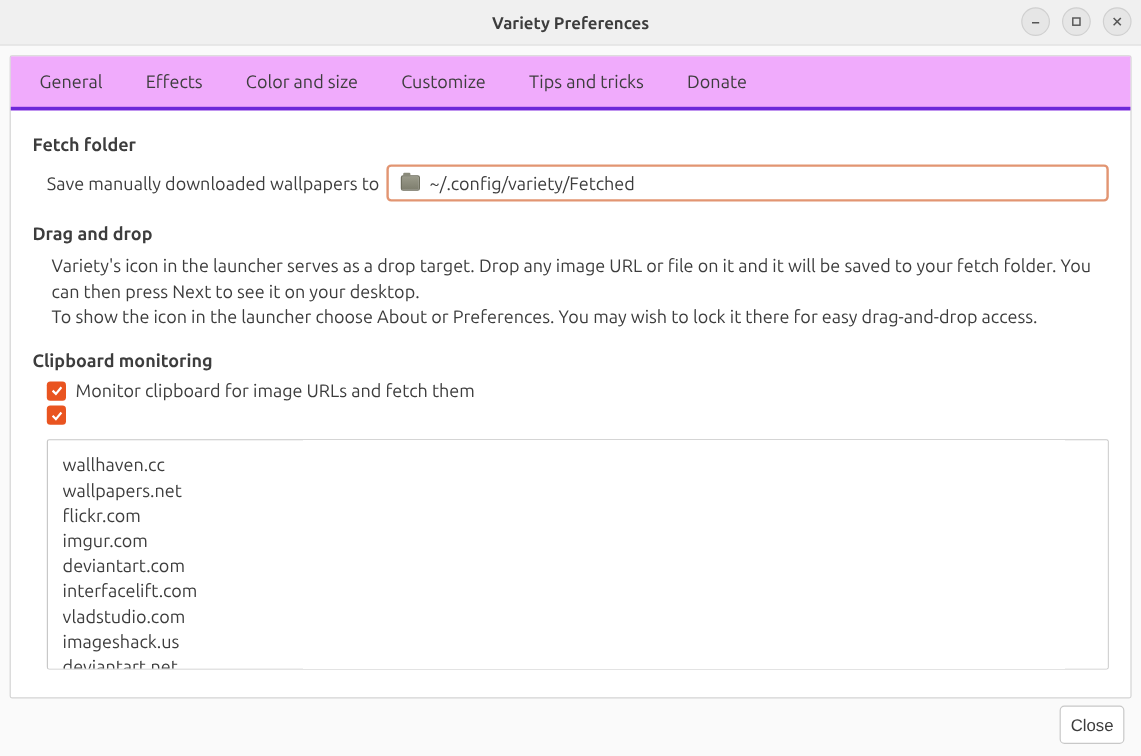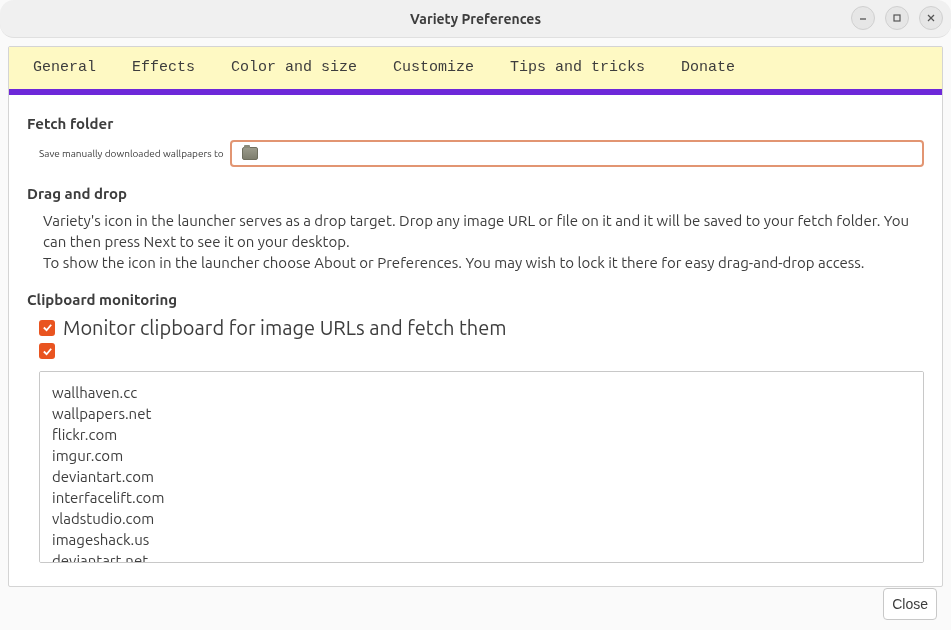--- a/index.html
+++ b/index.html
@@ -14,21 +14,20 @@
     position: relative;
   }
   .titlebar {
     height: 38px;
     background: #f0f0f0;
     display: flex;
     align-items: center;
     justify-content: center;
     position: relative;
     border-bottom: 1px solid #e0e0e0;
-    border-radius: 14px;
   }
   .titlebar-title {
     font-weight: 600;
     font-size: 14px;
     color: #3d3d3d;
   }
   .window-controls {
     position: absolute;
     right: 8px;
     top: 6px;
@@ -47,24 +46,23 @@
   }
   .win-btn svg { width: 10px; height: 10px; }
   .content-frame {
     margin: 8px;
     border: 1px solid #d4d4d4;
     background: #fff;
     border-radius: 2px;
   }
   .tabs {
     display: flex;
-    border-bottom: 6px solid #6d28d9;
-    background: #fef9c3;
+    border-bottom: 3px solid #6d28d9;
+    background: #f0abfc;
     padding: 0 6px;
-    font-family: Liberation Mono, monospace;
   }
   .tab {
     padding: 12px 18px 10px;
     font-size: 15px;
     color: #3d3d3d;
     cursor: pointer;
     border-bottom: 3px solid transparent;
   }
   .tab.active {
     border-bottom: 3px solid #e95420;
@@ -80,21 +78,21 @@
     margin-bottom: 8px;
     margin-top: 6px;
   }
   .row-fetch {
     display: flex;
     align-items: center;
     gap: 6px;
     margin-left: 12px;
     margin-bottom: 18px;
   }
-  .row-fetch-label { font-size: 10px; color: #3d3d3d; }
+  .row-fetch-label { font-size: 15px; color: #3d3d3d; }
   .path-field {
     flex: 1;
     border: 2px solid #e29572;
     border-radius: 4px;
     padding: 5px 10px;
     display: flex;
     align-items: center;
     gap: 8px;
     background: #fff;
     font-size: 15px;
@@ -121,21 +119,21 @@
     line-height: 1.4;
     margin-left: 16px;
     margin-bottom: 18px;
   }
   .checkbox-row {
     display: flex;
     align-items: center;
     gap: 8px;
     margin-left: 12px;
     margin-bottom: 4px;
-    font-size: 20px;
+    font-size: 15px;
   }
   .chk {
     width: 16px; height: 16px;
     background: #e95420;
     border-radius: 3px;
     display: flex; align-items: center; justify-content: center;
     cursor: pointer;
     flex-shrink: 0;
   }
   .chk svg { width: 11px; height: 11px; }
@@ -205,20 +203,21 @@
     <div class="tab">Donate</div>
   </div>
 
   <div class="tab-content">
 
     <div class="section-heading">Fetch folder</div>
     <div class="row-fetch">
       <span class="row-fetch-label">Save manually downloaded wallpapers to</span>
       <div class="path-field">
         <span class="folder-icon"></span>
+        <span>~/.config/variety/Fetched</span>
       </div>
     </div>
 
     <div class="section-heading">Drag and drop</div>
     <div class="body-text" style="white-space: pre-line;">Variety's icon in the launcher serves as a drop target. Drop any image URL or file on it and it will be saved to your fetch folder. You can then press Next to see it on your desktop.
 To show the icon in the launcher choose About or Preferences. You may wish to lock it there for easy drag-and-drop access.</div>
 
     <div class="section-heading">Clipboard monitoring</div>
 
     <div class="checkbox-row">

